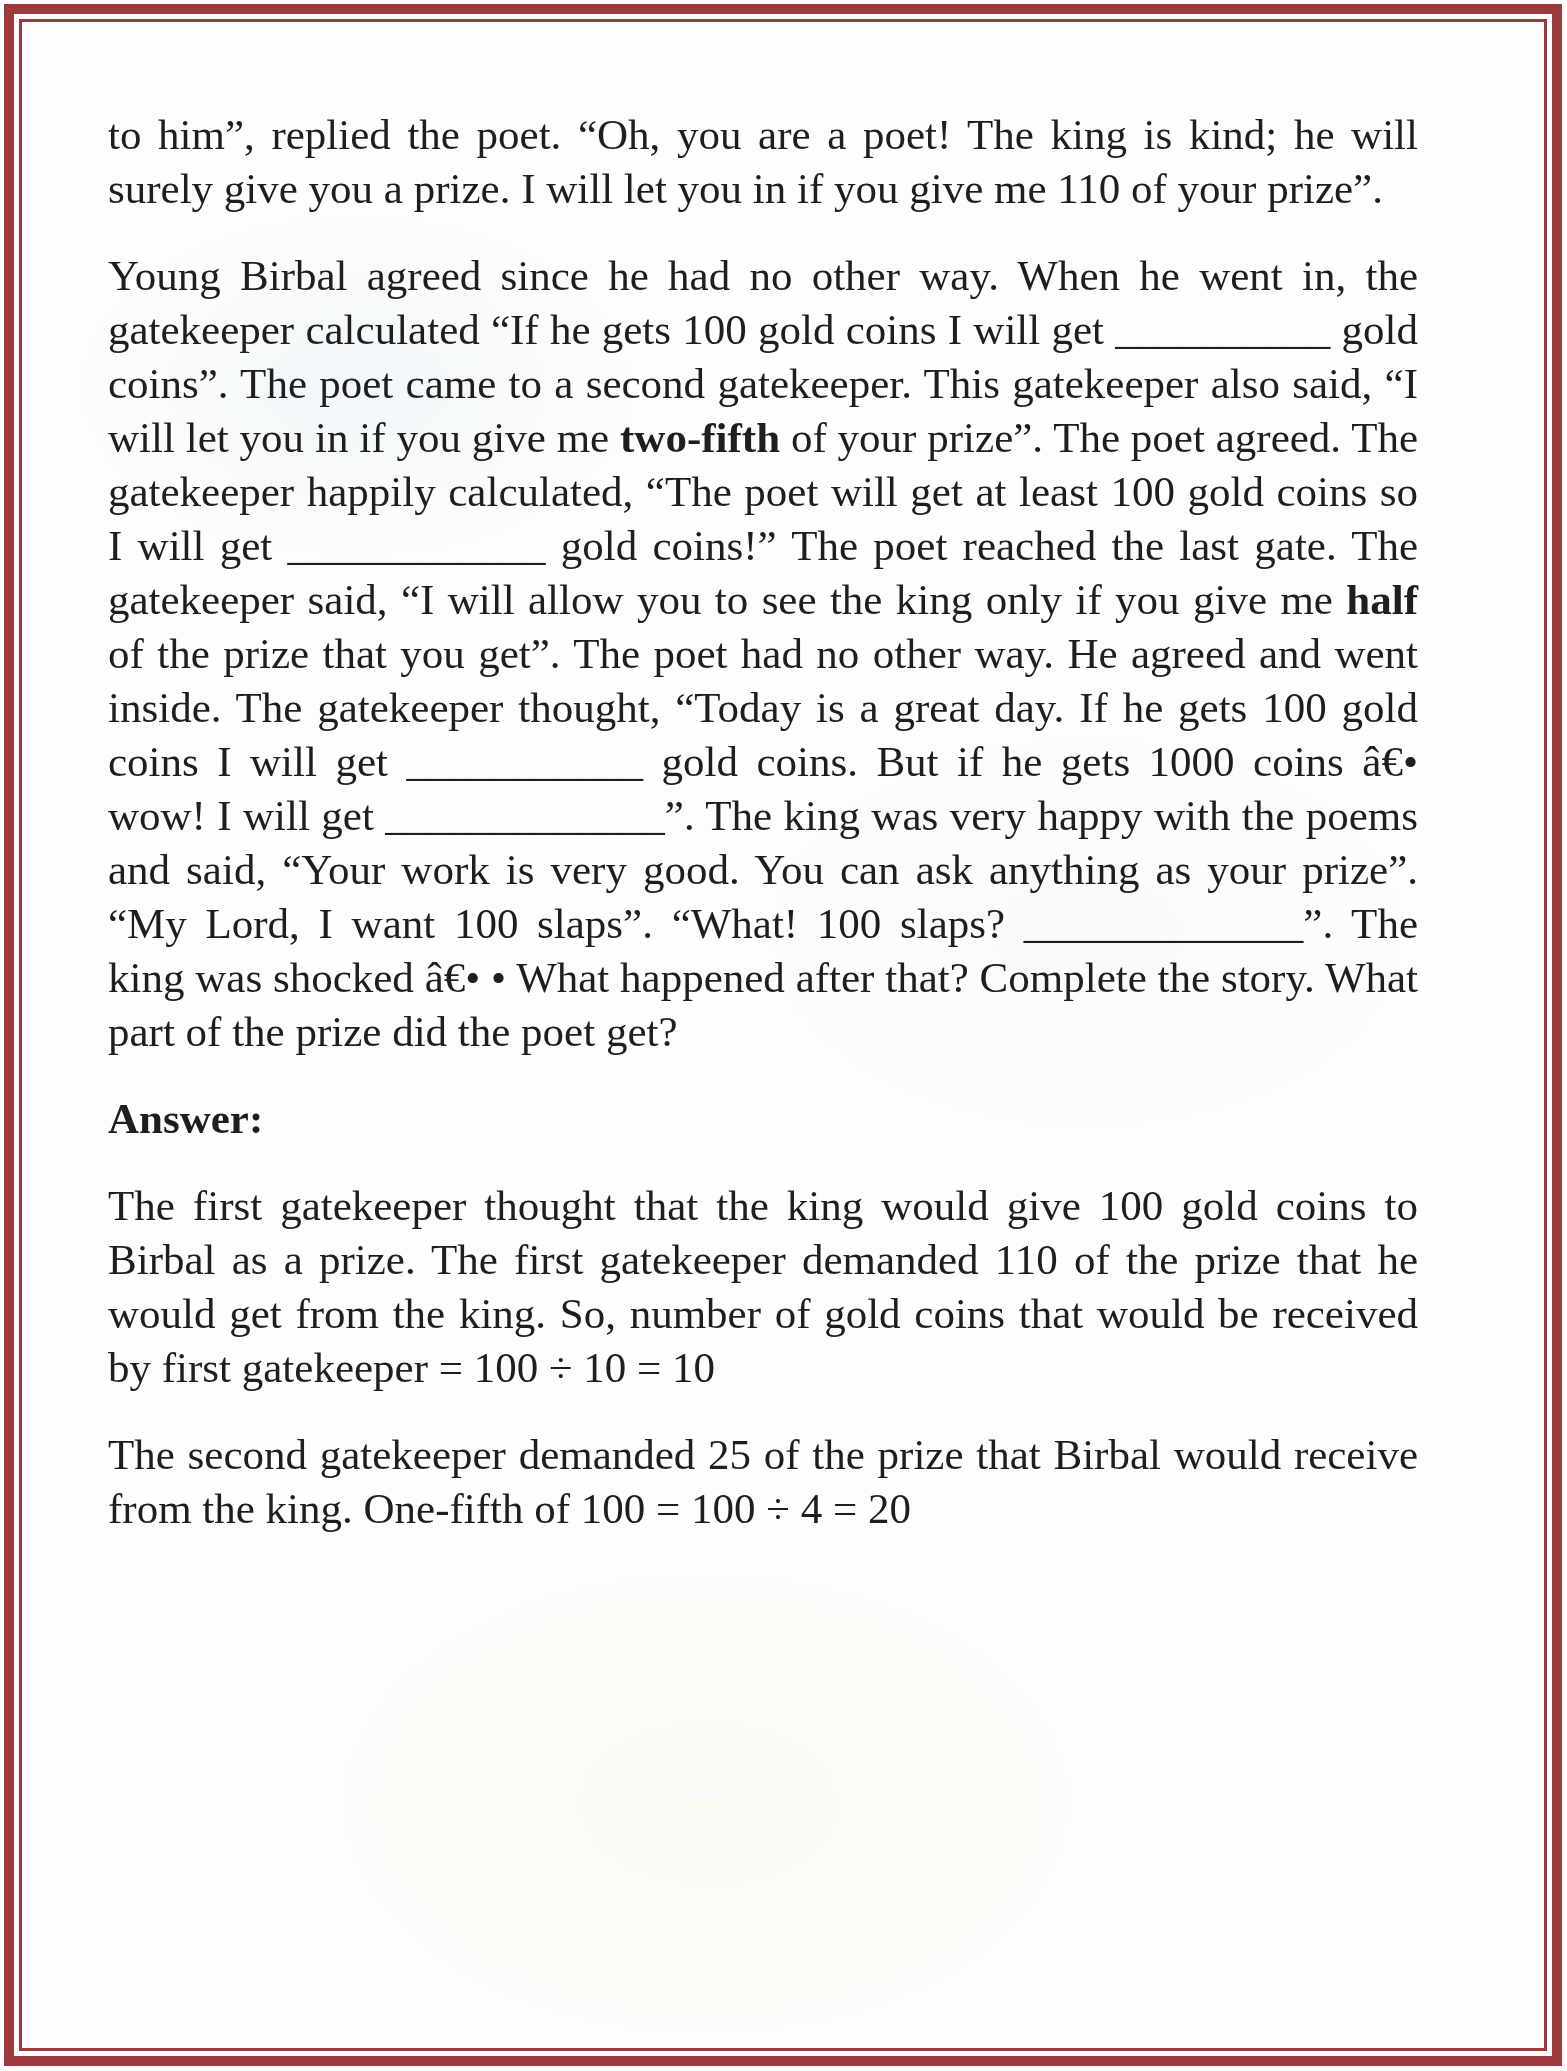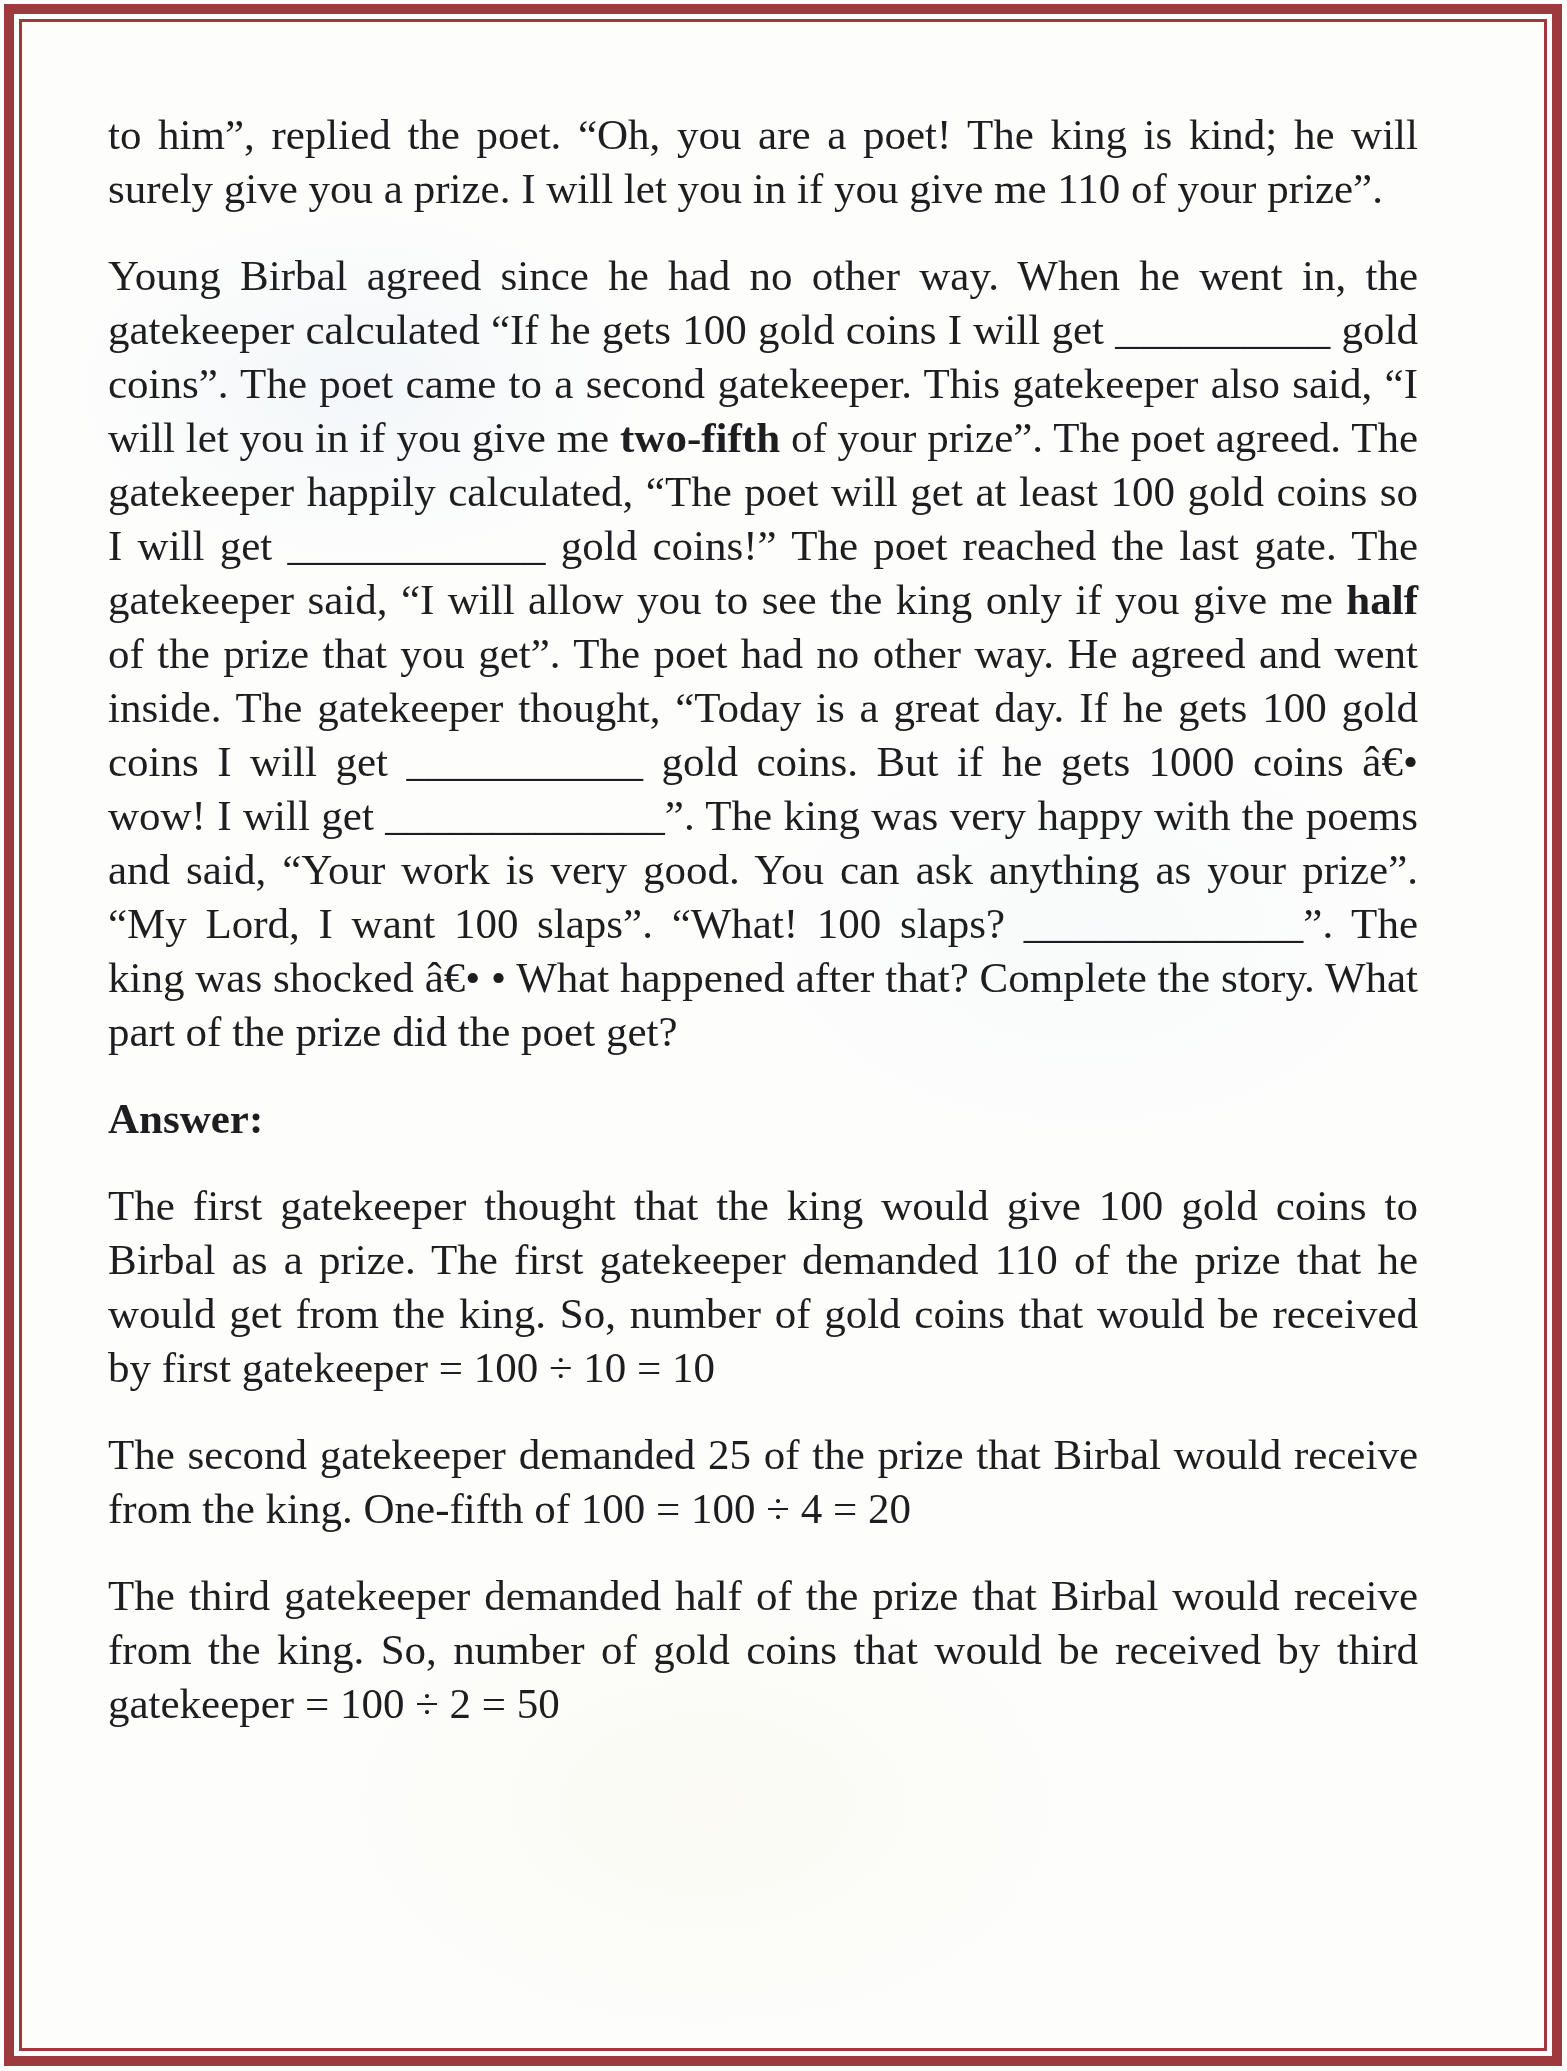--- a/index.html
+++ b/index.html
@@ -66,17 +66,16 @@
 <div class="page">
   <div class="border-outer">
     <div class="border-inner">
       <div class="doc-body">
 
       <p class="para"><span>to him”, replied the poet. “Oh, you are a poet! The king is kind; he will surely give you a prize. I will let you in if you give me 110 of your prize”.</span></p>
           <p class="para"><span>Young Birbal agreed since he had no other way. When he went in, the gatekeeper calculated “If he gets 100 gold coins I will get </span><span class="blank-line">__________</span><span> gold coins”. The poet came to a second gatekeeper. This gatekeeper also said, “I will let you in if you give me </span><b class="bold-term">two-fifth</b><span> of your prize”. The poet agreed. The gatekeeper happily calculated, “The poet will get at least 100 gold coins so I will get </span><span class="blank-line">____________</span><span> gold coins!” The poet reached the last gate. The gatekeeper said, “I will allow you to see the king only if you give me </span><b class="bold-term">half</b><span> of the prize that you get”. The poet had no other way. He agreed and went inside. The gatekeeper thought, “Today is a great day. If he gets 100 gold coins I will get </span><span class="blank-line">___________</span><span> gold coins. But if he gets 1000 coins â€• wow! I will get </span><span class="blank-line">_____________</span><span>”. The king was very happy with the poems and said, “Your work is very good. You can ask anything as your prize”. “My Lord, I want 100 slaps”. “What! 100 slaps? </span><span class="blank-line">_____________</span><span>”. The king was shocked â€• • What happened after that? Complete the story. What part of the prize did the poet get?</span></p>
           <p class="heading"><b class="bold-term">Answer:</b></p>
           <p class="para"><span>The first gatekeeper thought that the king would give 100 gold coins to Birbal as a prize. The first gatekeeper demanded 110 of the prize that he would get from the king. So, number of gold coins that would be received by first gatekeeper = 100 ÷ 10 = 10</span></p>
           <p class="para"><span>The second gatekeeper demanded 25 of the prize that Birbal would receive from the king. One-fifth of 100 = 100 ÷ 4 = 20</span></p>
-          <p class="para"><span>The third gatekeeper demanded half of the prize that Birbal would receive from the king. So, number of gold coins that would be received by third gatekeeper = 100 ÷ 2 = 50</span></p>
         </div>
     </div>
   </div>
 </div>
 
 </body></html>

